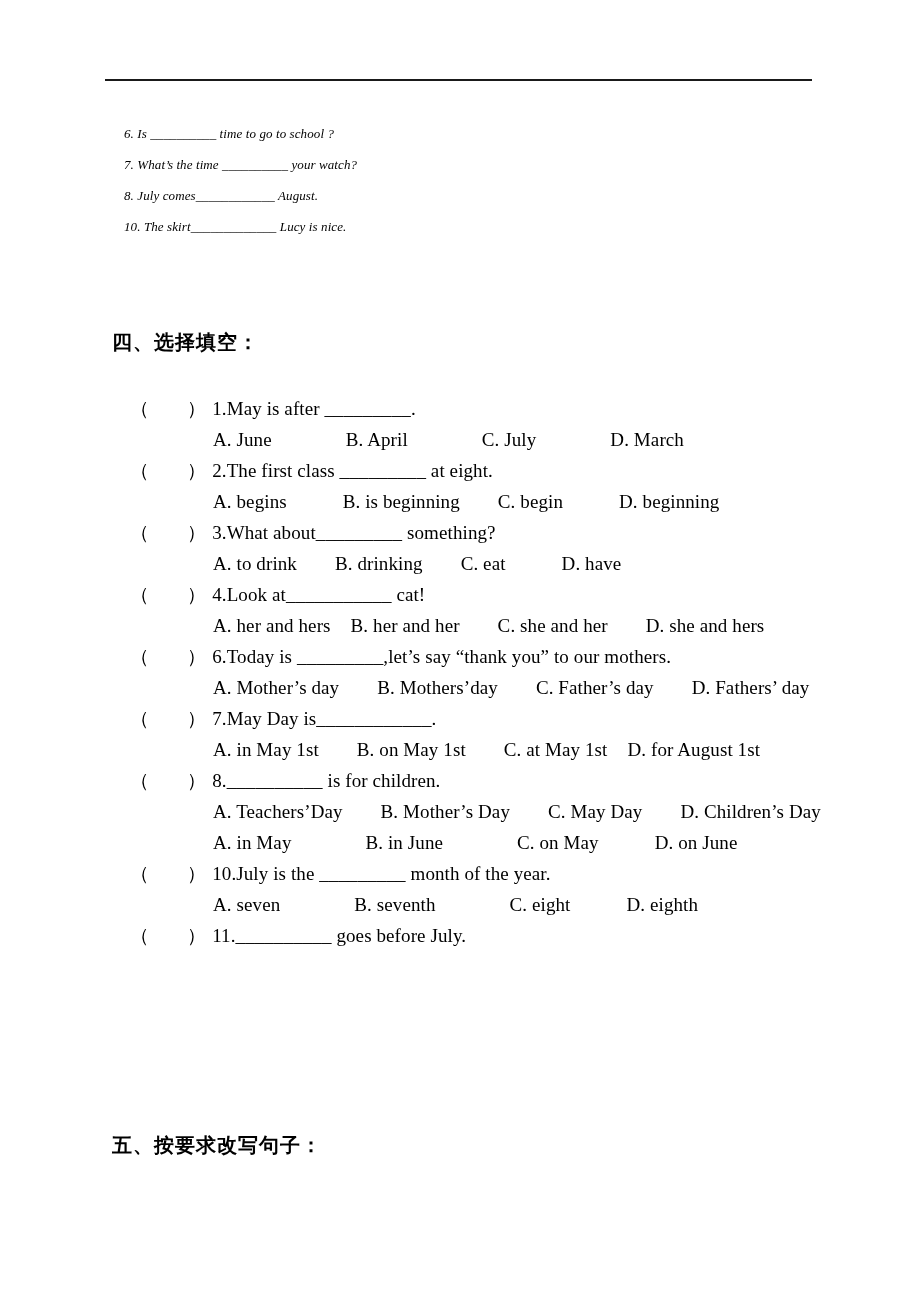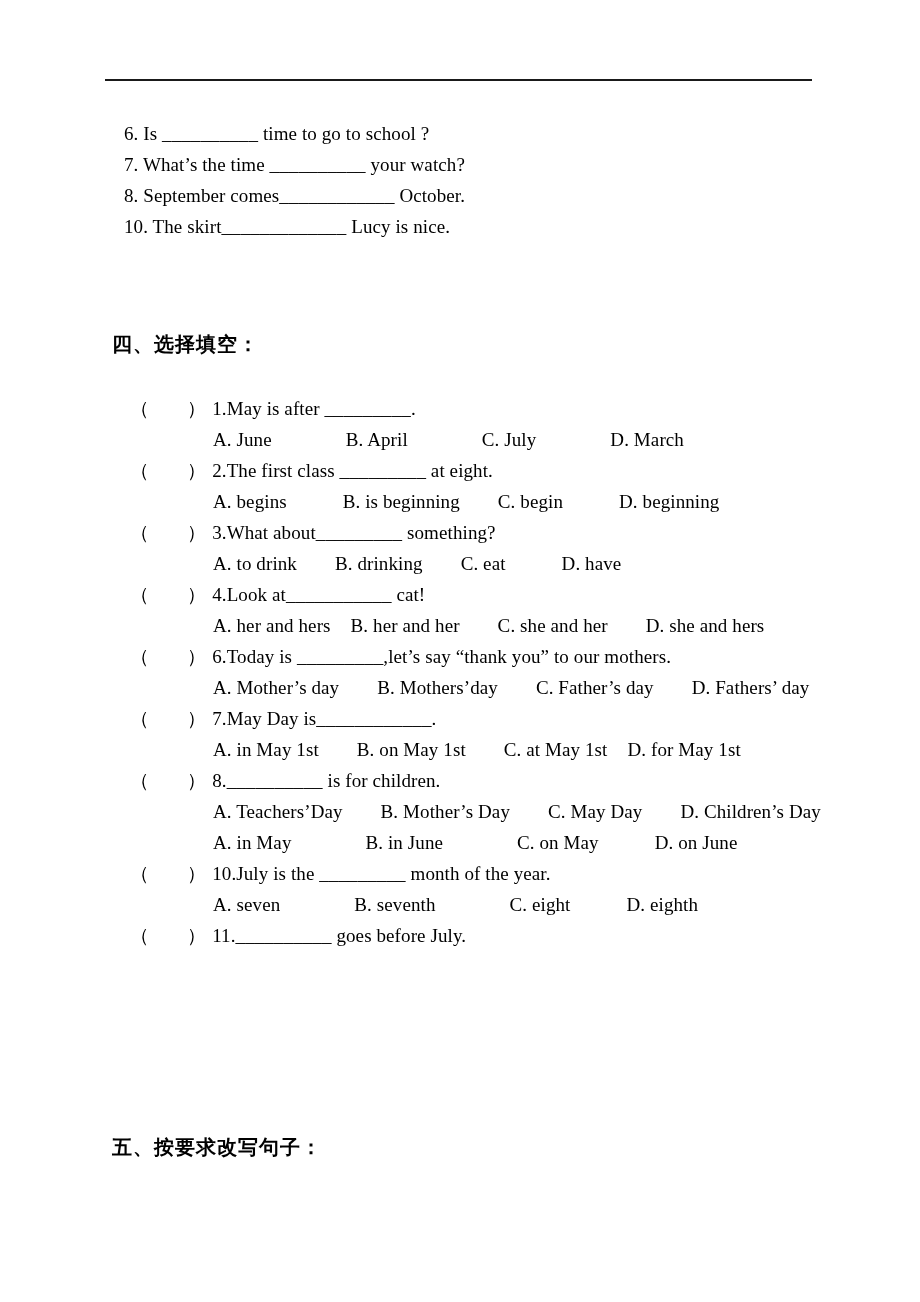--- a/index.html
+++ b/index.html
@@ -33,30 +33,31 @@
     border-top: 2px solid #1a1a1a;
   }
 
   .fill-list {
     position: absolute;
     left: 124px;
     top: 118px;
     width: 760px;
   }
   .fill-line {
-    font-size: 19px;
+    font-size: 13px;
     line-height: 31px;
     white-space: pre;
     letter-spacing: 0.1px;
+    font-style: italic;
   }
 
   
   .section-heading {
     position: absolute;
-    font-family: Liberation Serif, serif;
+    font-family: Liberation Mono, monospace;
     font-weight: bold;
     font-size: 20px;
     line-height: 28px;
     letter-spacing: 1px;
     white-space: pre;
   }
   #heading-four { left: 112px; top: 330px; }
   #heading-five { left: 112px; top: 1133px; }
 
   
@@ -99,21 +100,21 @@
 </head>
 <body>
 
 <div class="page">
 
   <div class="top-rule"></div>
 
   <div class="fill-list">
     <div class="fill-line">6. Is __________ time to go to school ?</div>
     <div class="fill-line">7. What’s the time __________ your watch?</div>
-    <div class="fill-line">8. September comes____________ October.</div>
+    <div class="fill-line">8. July comes____________ August.</div>
     <div class="fill-line">10. The skirt_____________ Lucy is nice.</div>
   </div>
 
   <div class="section-heading" id="heading-four">四、选择填空：</div>
 
   <div class="mc-list" id="mc-list">
       <div class="mc-item">
         <div class="mc-question"><span class="mc-paren-open">（</span><span class="mc-paren-gap"></span><span class="mc-paren-close">）</span><span class="mc-qtext">1.May is after _________.</span></div>
         <div class="mc-options"><span class="mc-opt">A. June</span><span class="gap-xl"></span><span class="mc-opt">B. April</span><span class="gap-xl"></span><span class="mc-opt">C. July</span><span class="gap-xl"></span><span class="mc-opt">D. March</span></div>
       </div>
@@ -128,21 +129,21 @@
       <div class="mc-item">
         <div class="mc-question"><span class="mc-paren-open">（</span><span class="mc-paren-gap"></span><span class="mc-paren-close">）</span><span class="mc-qtext">4.Look at___________ cat!</span></div>
         <div class="mc-options"><span class="mc-opt">A. her and hers</span><span class="gap-s"></span><span class="mc-opt">B. her and her</span><span class="gap-m"></span><span class="mc-opt">C. she and her</span><span class="gap-m"></span><span class="mc-opt">D. she and hers</span></div>
       </div>
       <div class="mc-item">
         <div class="mc-question"><span class="mc-paren-open">（</span><span class="mc-paren-gap"></span><span class="mc-paren-close">）</span><span class="mc-qtext">6.Today is _________,let’s say “thank you” to our mothers.</span></div>
         <div class="mc-options"><span class="mc-opt">A. Mother’s day</span><span class="gap-m"></span><span class="mc-opt">B. Mothers’day</span><span class="gap-m"></span><span class="mc-opt">C. Father’s day</span><span class="gap-m"></span><span class="mc-opt">D. Fathers’ day</span></div>
       </div>
       <div class="mc-item">
         <div class="mc-question"><span class="mc-paren-open">（</span><span class="mc-paren-gap"></span><span class="mc-paren-close">）</span><span class="mc-qtext">7.May Day is____________.</span></div>
-        <div class="mc-options"><span class="mc-opt">A. in May 1st</span><span class="gap-m"></span><span class="mc-opt">B. on May 1st</span><span class="gap-m"></span><span class="mc-opt">C. at May 1st</span><span class="gap-s"></span><span class="mc-opt">D. for May 1st</span></div>
+        <div class="mc-options"><span class="mc-opt">A. in May 1st</span><span class="gap-m"></span><span class="mc-opt">B. on May 1st</span><span class="gap-m"></span><span class="mc-opt">C. at May 1st</span><span class="gap-s"></span><span class="mc-opt">D. for August 1st</span></div>
       </div>
       <div class="mc-item">
         <div class="mc-question"><span class="mc-paren-open">（</span><span class="mc-paren-gap"></span><span class="mc-paren-close">）</span><span class="mc-qtext">8.__________ is for children.</span></div>
         <div class="mc-options"><span class="mc-opt">A. Teachers’Day</span><span class="gap-m"></span><span class="mc-opt">B. Mother’s Day</span><span class="gap-m"></span><span class="mc-opt">C. May Day</span><span class="gap-m"></span><span class="mc-opt">D. Children’s Day</span></div>
       </div>
       <div class="mc-item">
         <div class="mc-options"><span class="mc-opt">A. in May</span><span class="gap-xl"></span><span class="mc-opt">B. in June</span><span class="gap-xl"></span><span class="mc-opt">C. on May</span><span class="gap-l"></span><span class="mc-opt">D. on June</span></div>
       </div>
       <div class="mc-item">
         <div class="mc-question"><span class="mc-paren-open">（</span><span class="mc-paren-gap"></span><span class="mc-paren-close">）</span><span class="mc-qtext">10.July is the _________ month of the year.</span></div>

